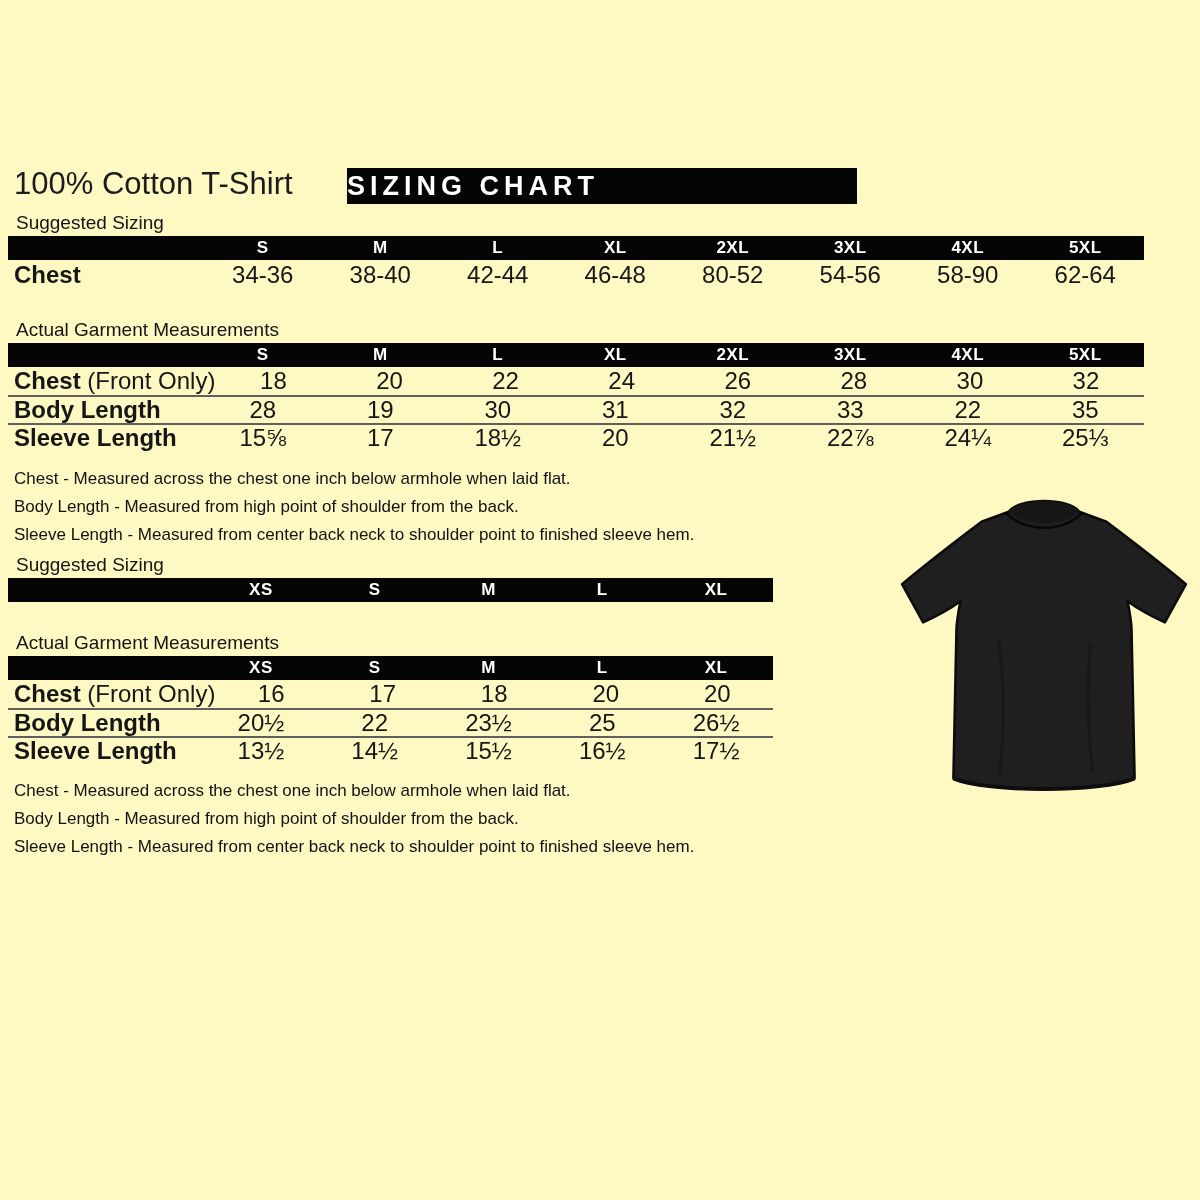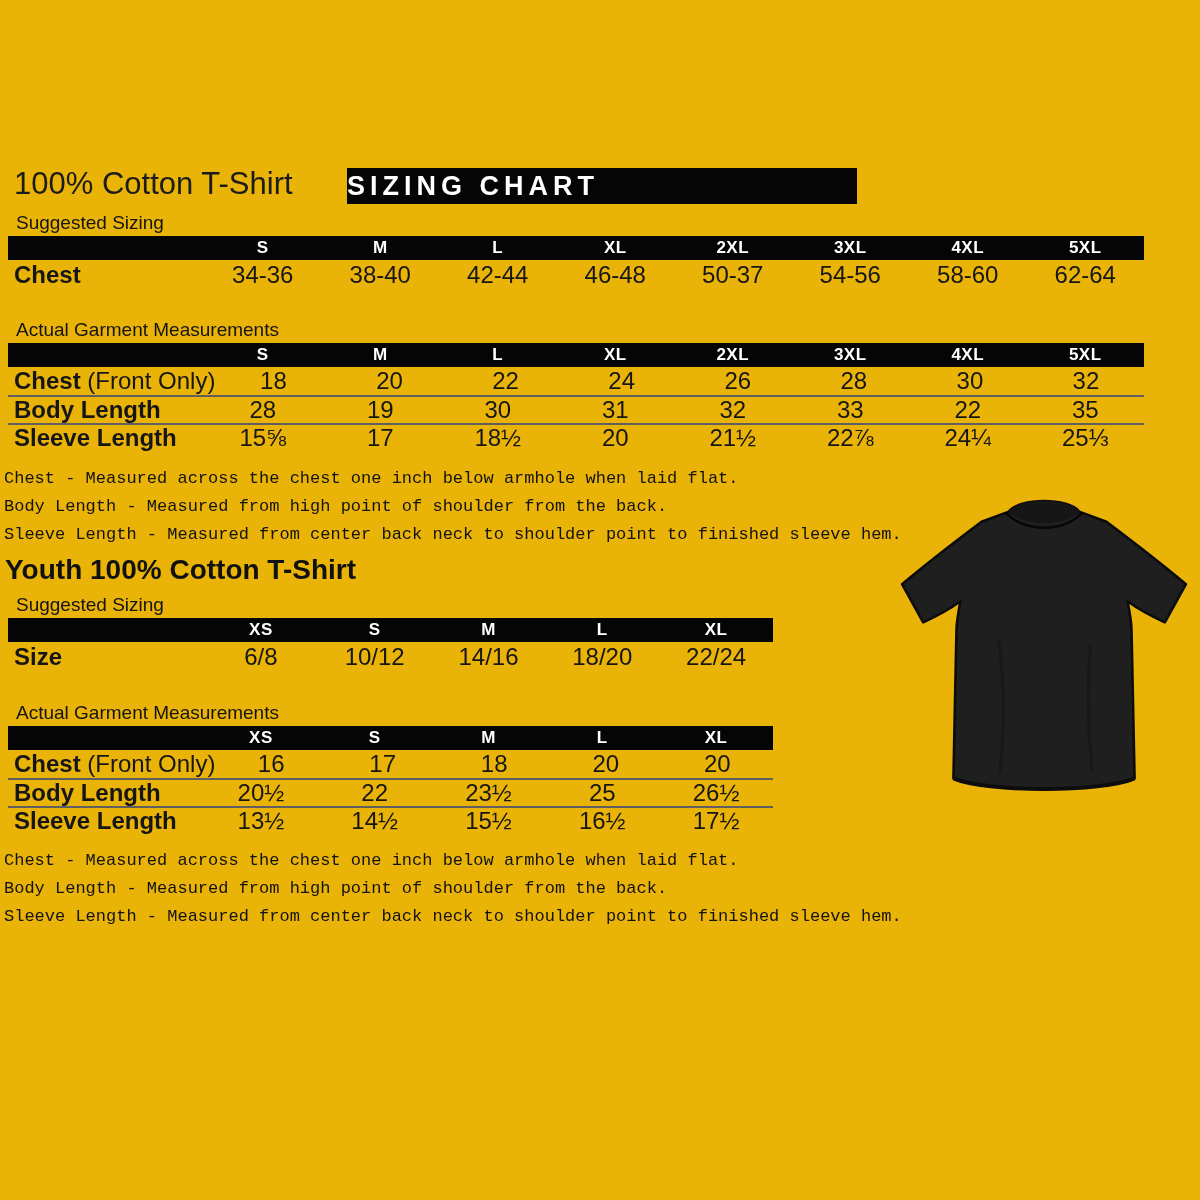--- a/index.html
+++ b/index.html
@@ -1,34 +1,34 @@
 <!DOCTYPE html>
 <html><head>
 <meta charset="utf-8">
 <style>
   html,body{margin:0;padding:0;background:#fff;}
-  .page{position:relative;width:1200px;height:1200px;background:#eab308;overflow:hidden;
+  .page{position:relative;width:1200px;height:1200px;background:#fef9c3;overflow:hidden;
         font-family:"Liberation Sans","DejaVu Sans",sans-serif;color:#161616;}
   .title-row{position:relative;margin-top:166px;height:38px;}
   .main-title{position:absolute;left:14px;top:0;margin:0;font-size:31px;font-weight:400;color:#1c1c1c;}
   .banner{position:absolute;left:347px;top:2px;width:510px;height:36px;background:#050505;color:#fff;
           text-align:left;line-height:36px;font-size:27px;font-weight:700;letter-spacing:5px;}
   .section-label{font-size:19px;color:#141414;margin:7px 0 2px 16px;line-height:23px;}
   .tbl{margin-left:8px;box-sizing:border-box;}
   .tbl.adult{width:1164px;padding-right:28px;}
   .tbl.youth{width:785px;padding-right:20px;}
   .trow{display:flex;align-items:center;box-sizing:border-box;}
   .thead{background:#050505;color:#ffffff;height:24px;font-weight:700;font-size:17px;letter-spacing:.5px;}
   .brow{height:28px;font-size:24px;}
   .brow.tall{height:30px;}
   .sep{border-top:2px solid #5f5f5f;justify-content:center;}
   .cell{flex:1;text-align:center;white-space:nowrap;}
   .cell.lbl{flex:0 0 190px;text-align:left;padding-left:6px;font-weight:700;}
   .cell.lbl .plain{font-weight:400;}
-  .notes{margin:18px 0 0 4px;font-family:Liberation Mono, monospace;}
+  .notes{margin:18px 0 0 14px;}
   .notes p{margin:0 0 8px 0;font-size:17px;line-height:20px;color:#121212;}
   .youth-title{margin:9px 0 0 5px;font-size:28px;font-weight:700;color:#111;line-height:32px;}
   .gap28{margin-top:28px;}
   .gap29{margin-top:29px;}
   .gap17{margin-top:17px;}
   .tshirt{position:absolute;left:893px;top:478px;width:302px;height:325px;}
 </style>
 </head>
 <body>
 
@@ -51,23 +51,23 @@
       <div class="cell">3XL</div>
       <div class="cell">4XL</div>
       <div class="cell">5XL</div>
     </div>
     <div class="trow brow tall">
       <div class="cell lbl">Chest</div>
       <div class="cell">34-36</div>
       <div class="cell">38-40</div>
       <div class="cell">42-44</div>
       <div class="cell">46-48</div>
-      <div class="cell">50-37</div>
+      <div class="cell">80-52</div>
       <div class="cell">54-56</div>
-      <div class="cell">58-60</div>
+      <div class="cell">58-90</div>
       <div class="cell">62-64</div>
     </div>
   </div>
 
   <div class="section-label gap28">Actual Garment Measurements</div>
   <div class="tbl adult">
     <div class="trow thead">
       <div class="cell lbl"></div>
       <div class="cell">S</div>
       <div class="cell">M</div>
@@ -112,39 +112,30 @@
       <div class="cell">25⅓</div>
     </div>
   </div>
 
   <div class="notes">
     <p>Chest - Measured across the chest one inch below armhole when laid flat.</p>
     <p>Body Length - Measured from high point of shoulder from the back.</p>
     <p>Sleeve Length - Measured from center back neck to shoulder point to finished sleeve hem.</p>
   </div>
 
-  <h2 class="youth-title">Youth 100% Cotton T-Shirt</h2>
 
   <div class="section-label">Suggested Sizing</div>
   <div class="tbl youth">
     <div class="trow thead">
       <div class="cell lbl"></div>
       <div class="cell">XS</div>
       <div class="cell">S</div>
       <div class="cell">M</div>
       <div class="cell">L</div>
       <div class="cell">XL</div>
-    </div>
-    <div class="trow brow tall">
-      <div class="cell lbl">Size</div>
-      <div class="cell">6/8</div>
-      <div class="cell">10/12</div>
-      <div class="cell">14/16</div>
-      <div class="cell">18/20</div>
-      <div class="cell">22/24</div>
     </div>
   </div>
 
   <div class="section-label gap29">Actual Garment Measurements</div>
   <div class="tbl youth">
     <div class="trow thead">
       <div class="cell lbl"></div>
       <div class="cell">XS</div>
       <div class="cell">S</div>
       <div class="cell">M</div>

